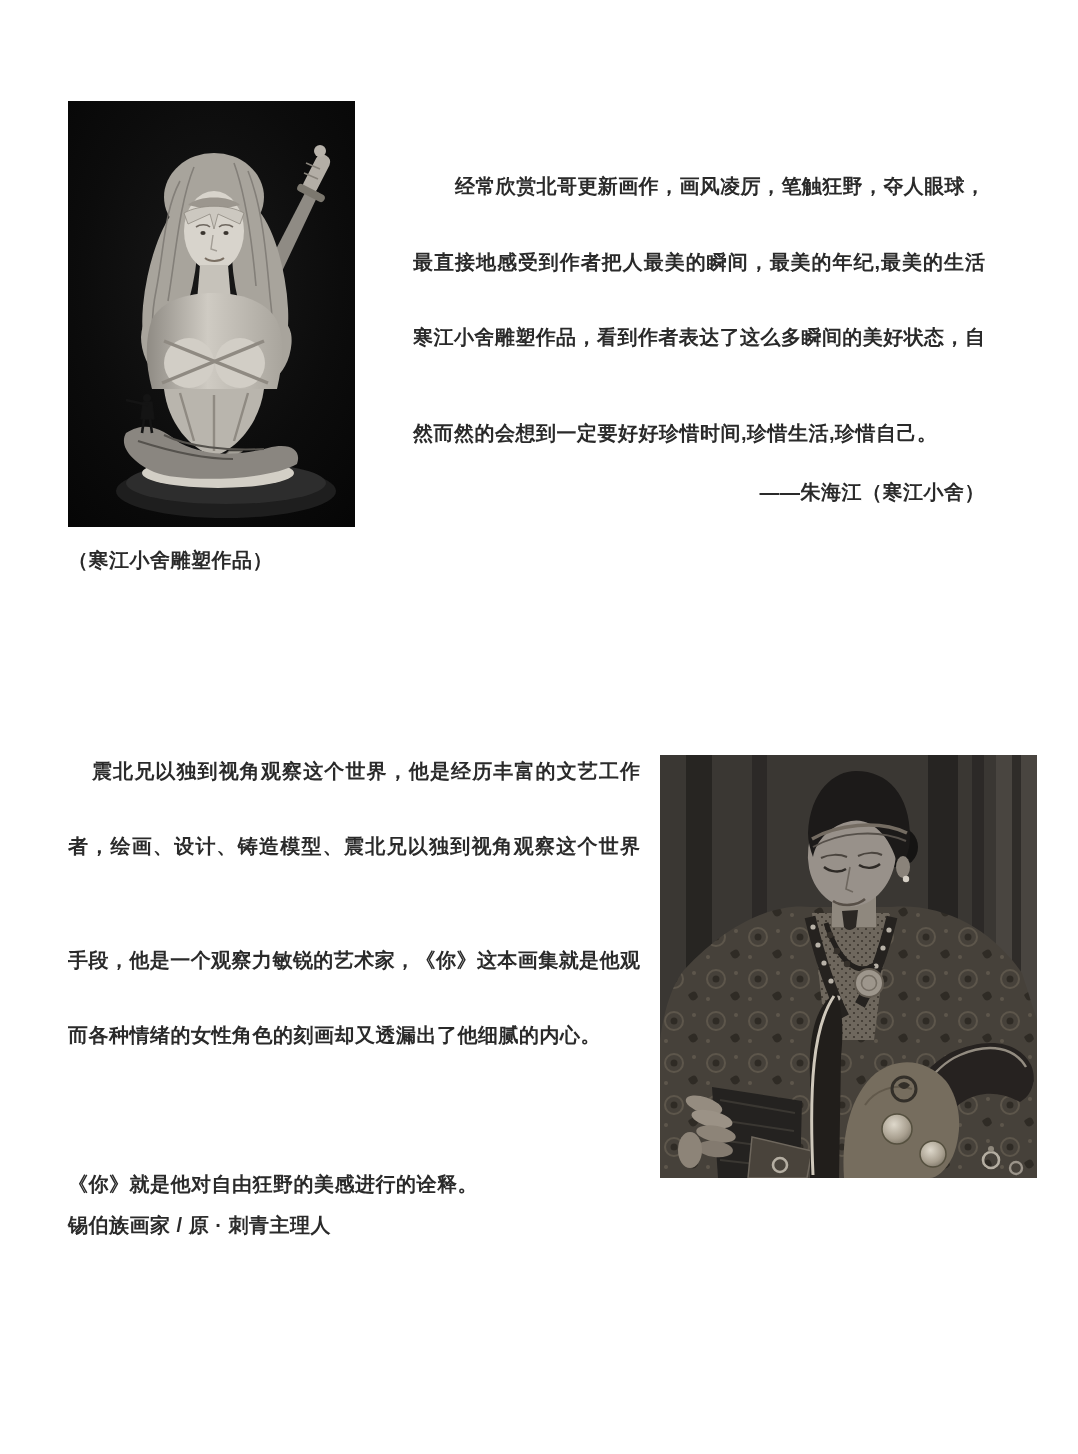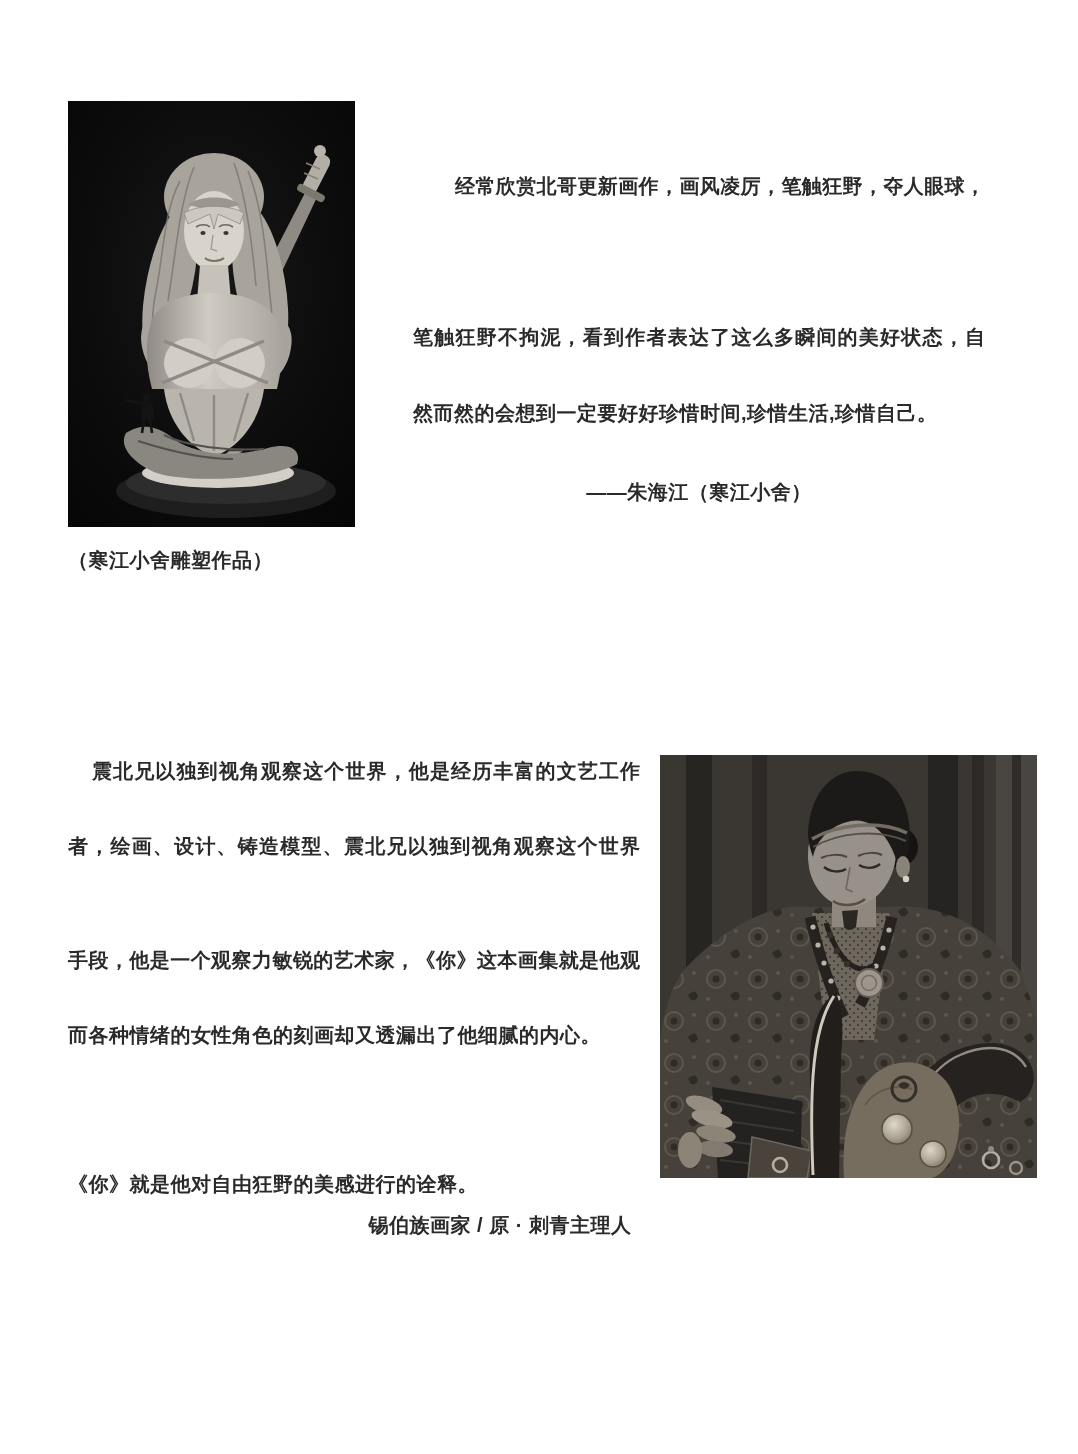--- a/index.html
+++ b/index.html
@@ -25,35 +25,35 @@
     text-align-last:justify;
     white-space:normal;
     letter-spacing:0;
     overflow:hidden;
     height:32px;
   }
   .qline{left:413px;width:572px;}
   .q0{top:171px;text-indent:42px;}
   .q1{top:247px;}
   .q2{top:322px;}
-  .q3{top:398px;}
-  .attribution{left:413px;width:572px;top:477px;text-align:center;}
+  .q3{top:418px;}
+  .attribution{left:413px;width:572px;top:477px;text-align:right;}
   .pline{left:68px;width:572px;}
   .p0{top:756px;text-indent:24px;}
   .p1{top:831px;}
   .p2{top:906px;margin-top:39px;}
   .p3{top:981px;}
   .p4{top:997px;margin-top:23px;}
   .p5{top:1169px;}
   .photo{position:absolute;display:block;}
   #sculpture-photo{left:68px;top:101px;width:287px;height:426px;}
   #artist-photo{left:660px;top:755px;width:377px;height:423px;}
   .photo svg{display:block;width:100%;height:100%;}
   .caption1{left:68px;width:287px;top:545px;}
-  .byline{left:68px;width:864px;top:1210px;text-align:center;}
+  .byline{left:68px;width:864px;top:1210px;}
 </style>
 </head>
 <body>
 
 <div id="page">
 
   <div class="photo" id="sculpture-photo">
     <svg viewBox="0 0 287 426" preserveAspectRatio="none">
       <defs>
         <radialGradient id="bgGlow" cx="50%" cy="42%" r="75%">
@@ -129,21 +129,22 @@
         <line x1="76" y1="318" x2="74" y2="332" stroke-width="2.6"></line>
         <line x1="82" y1="318" x2="84" y2="332" stroke-width="2.6"></line>
         <line x1="80" y1="304" x2="58" y2="299" stroke-width="2.4"></line>
       </g>
     </svg>
   </div>
 
   <div class="txt caption1">（寒江小舍雕塑作品）</div>
 
   <div class="txt qline q0 just">经常欣赏北哥更新画作，画风凌厉，笔触狂野，夺人眼球，</div>
-  <div class="txt qline q2 just">笔触狂野不拘泥，看到作者表达了这么多瞬间的美好状态，自</div>
+  <div class="txt qline q1 just">最直接地感受到作者把人最美的瞬间，最美的年纪,最美的生活</div>
+  <div class="txt qline q2 just">寒江小舍雕塑作品，看到作者表达了这么多瞬间的美好状态，自</div>
   <div class="txt qline q3">然而然的会想到一定要好好珍惜时间,珍惜生活,珍惜自己。</div>
   <div class="txt attribution">——朱海江（寒江小舍）</div>
 
   <div class="txt pline p0 just">震北兄以独到视角观察这个世界，他是经历丰富的文艺工作</div>
   <div class="txt pline p1 just">者，绘画、设计、铸造模型、震北兄以独到视角观察这个世界</div>
   <div class="txt pline p2 just">手段，他是一个观察力敏锐的艺术家，《你》这本画集就是他观</div>
   <div class="txt pline p4">而各种情绪的女性角色的刻画却又透漏出了他细腻的内心。</div>
   <div class="txt pline p5">《你》就是他对自由狂野的美感进行的诠释。</div>
 
   <div class="txt byline">锡伯族画家 / 原 · 刺青主理人</div>

